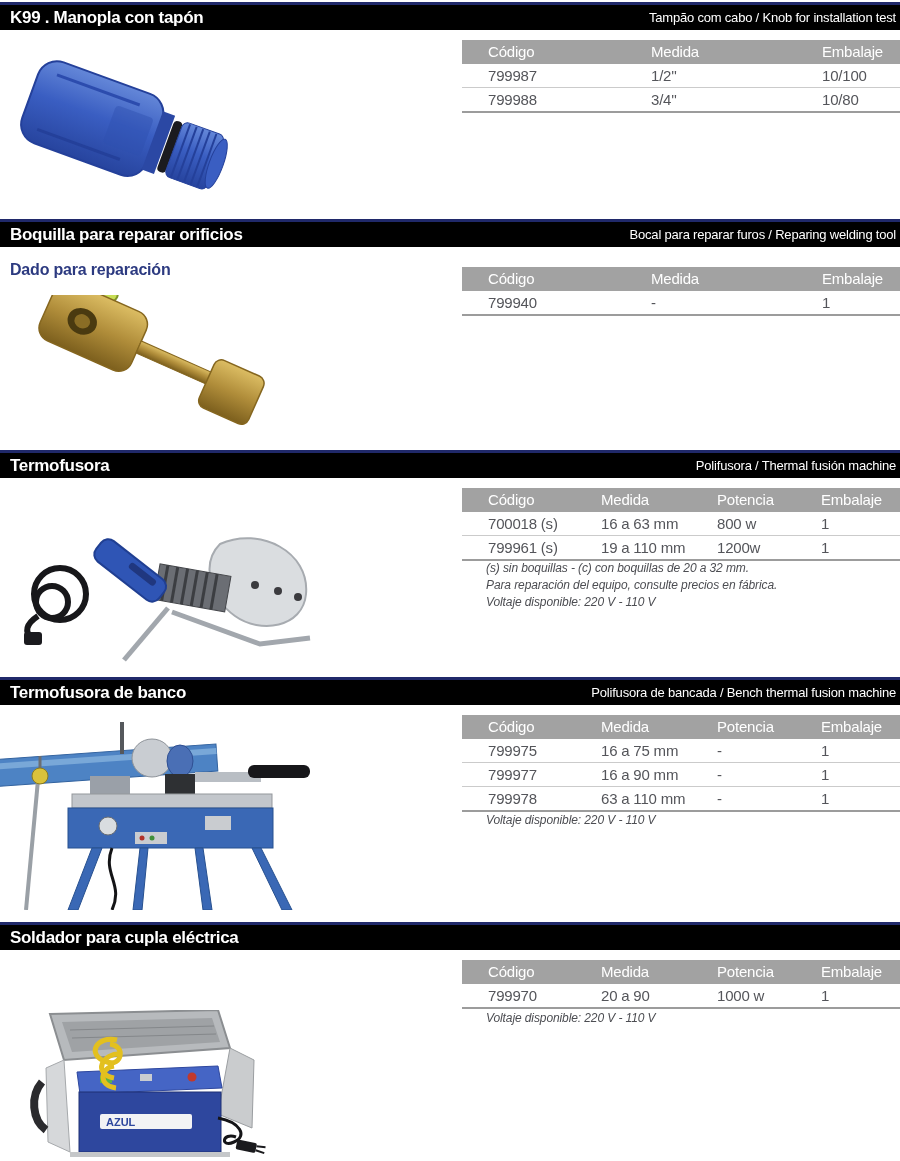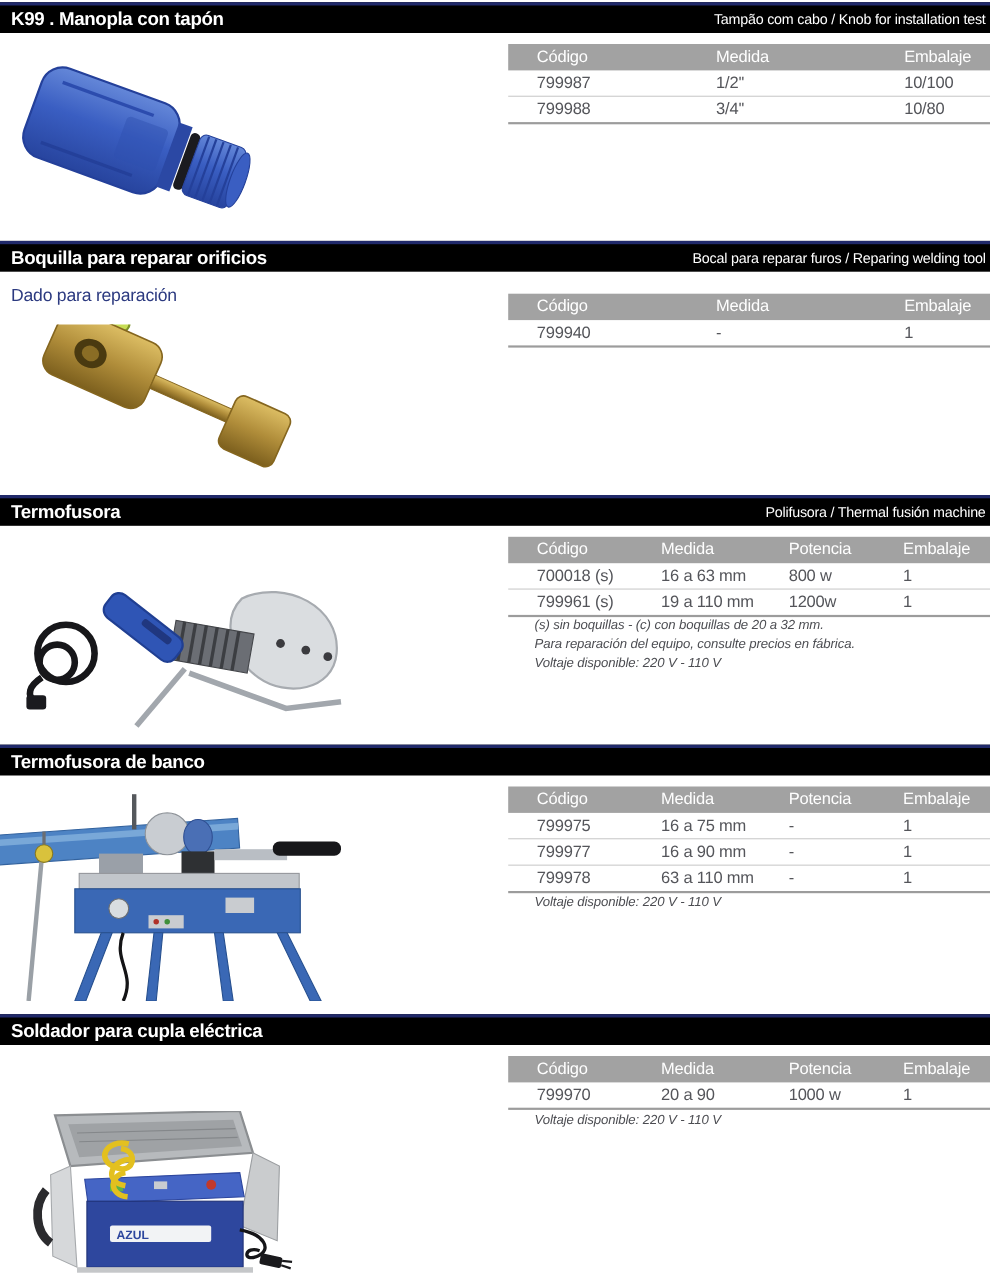--- a/index.html
+++ b/index.html
@@ -88,21 +88,21 @@
       </g>
       <ellipse cx="210" cy="83" rx="7" ry="26" fill="#3a5ec2" stroke="#24409a"></ellipse>
     </g>
   </svg>
 
   <div class="bar" style="top:219px;">
     <span class="title">Boquilla para reparar orificios</span>
     <span class="subtitle">Bocal para reparar furos / Reparing welding tool</span>
   </div>
 
-  <div class="caption" style="top:261px;">Dado para reparación</div>
+  <div class="caption" style="top:261px;font-weight:bold;">Dado para reparación</div>
 
   <div class="tbl" style="top:267px;">
     <div class="thead cols3">
       <span class="cell">Código</span>
       <span class="cell">Medida</span>
       <span class="cell">Embalaje</span>
     </div>
     <div class="trow cols3 last">
       <span class="cell">799940</span>
       <span class="cell">-</span>
@@ -187,20 +187,21 @@
     </g>
     <rect x="16" y="120" width="18" height="13" rx="3" fill="#1a1a1e"></rect>
     <g stroke="#a2a7ad" stroke-width="5" fill="none">
       <path d="M160 96 L116 148"></path>
       <path d="M164 100 L252 132 L302 126"></path>
     </g>
   </svg>
 
   <div class="bar" style="top:677px;">
     <span class="title">Termofusora de banco</span>
+    <span class="subtitle">Polifusora de bancada / Bench thermal fusion machine</span>
   </div>
 
   <div class="tbl" style="top:715px;">
     <div class="thead cols4">
       <span class="cell">Código</span>
       <span class="cell">Medida</span>
       <span class="cell">Potencia</span>
       <span class="cell">Embalaje</span>
     </div>
     <div class="trow cols4">

